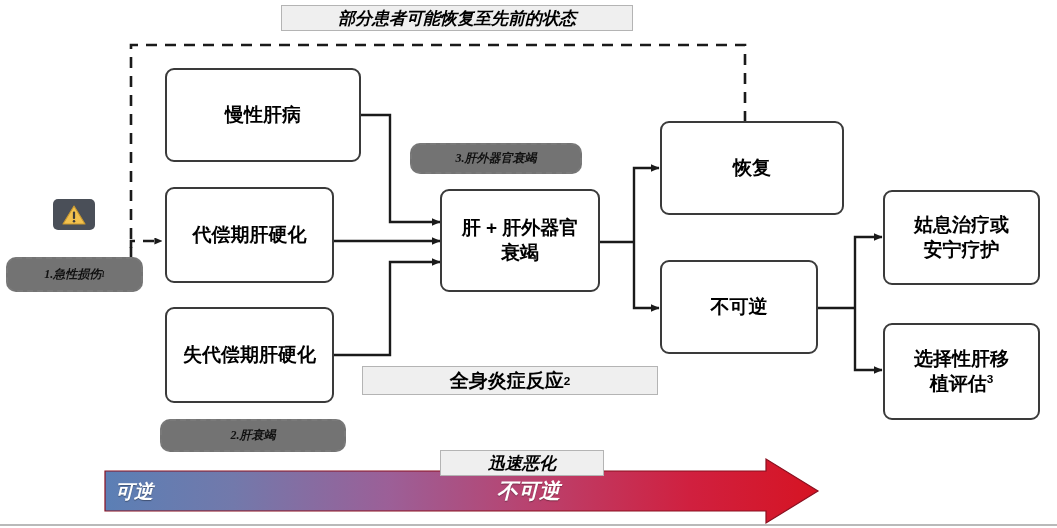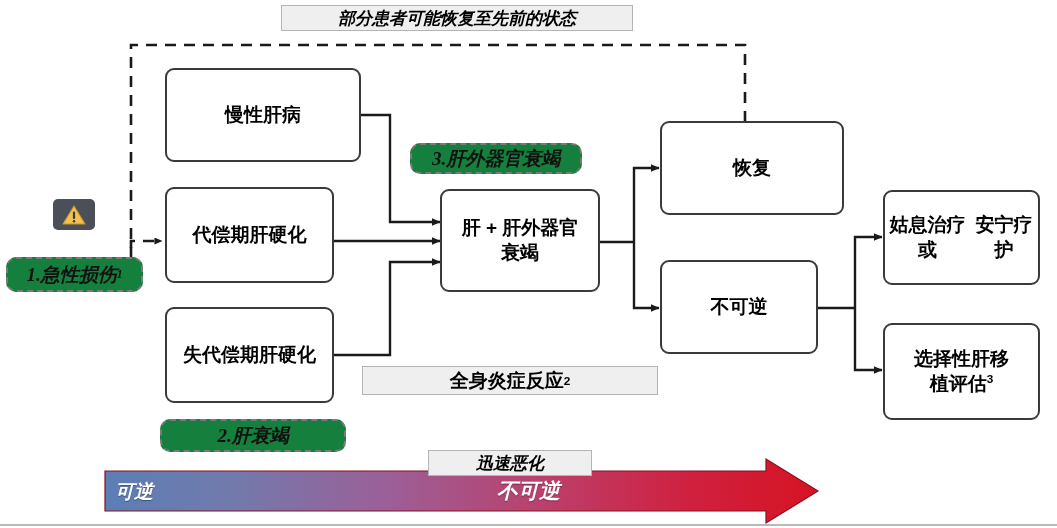--- a/index.html
+++ b/index.html
@@ -44,29 +44,29 @@
     line-height: 1.28;
     z-index: 3;
   }
 
   
   .stage-label {
     position: absolute;
     box-sizing: border-box;
     border: 2px dashed #7a7a7a;
     border-radius: 10px;
-    background: #15803d;
+    background: #737373;
     display: flex;
     align-items: center;
     justify-content: center;
     text-align: center;
     font-family: "Liberation Serif", "DejaVu Serif", serif;
     font-style: italic;
     font-weight: 700;
-    font-size: 19px;
+    font-size: 12px;
     color: #111111;
     z-index: 4;
   }
   .stage-label sup { font-size: 0.62em; vertical-align: super; }
 
   
   .plate {
     position: absolute;
     box-sizing: border-box;
     border: 1px solid #b4b4b4;
@@ -216,36 +216,36 @@
   </div>
 
   <div class="node" style="left:660px; top:121px; width:184px; height:94px;">
     <span>恢复</span>
   </div>
 
   <div class="node" style="left:660px; top:260px; width:158px; height:94px;">
     <span>不可逆</span>
   </div>
 
-  <div class="node" style="left:883px; top:190px; width:157px; height:95px; ">
+  <div class="node" style="left:883px; top:190px; width:157px; height:95px; flex-direction:column;">
     <span>姑息治疗或</span>
     <span>安宁疗护</span>
   </div>
 
   <div class="node" style="left:883px; top:323px; width:157px; height:97px; flex-direction:column;">
     <span>选择性肝移</span>
     <span><span>植评估</span><sup style="font-size:.62em;vertical-align:super;">3</sup></span>
   </div>
 
   <div class="plate upright" style="left:362px; top:366px; width:296px; height:29px;">
     <span>全身炎症反应</span>
       <sup>2</sup>
   </div>
 
-  <div class="plate italic" style="left:428px; top:450px; width:164px; height:26px;">
+  <div class="plate italic" style="left:440px; top:450px; width:164px; height:26px;">
     <span>迅速恶化</span>
   </div>
 
   <div class="grad-label" style="left:115px; top:479px;">
     <span>可逆</span>
   </div>
   <div class="grad-label" style="left:497px; top:477px; font-size:21px;">
     <span>不可逆</span>
   </div>
 

